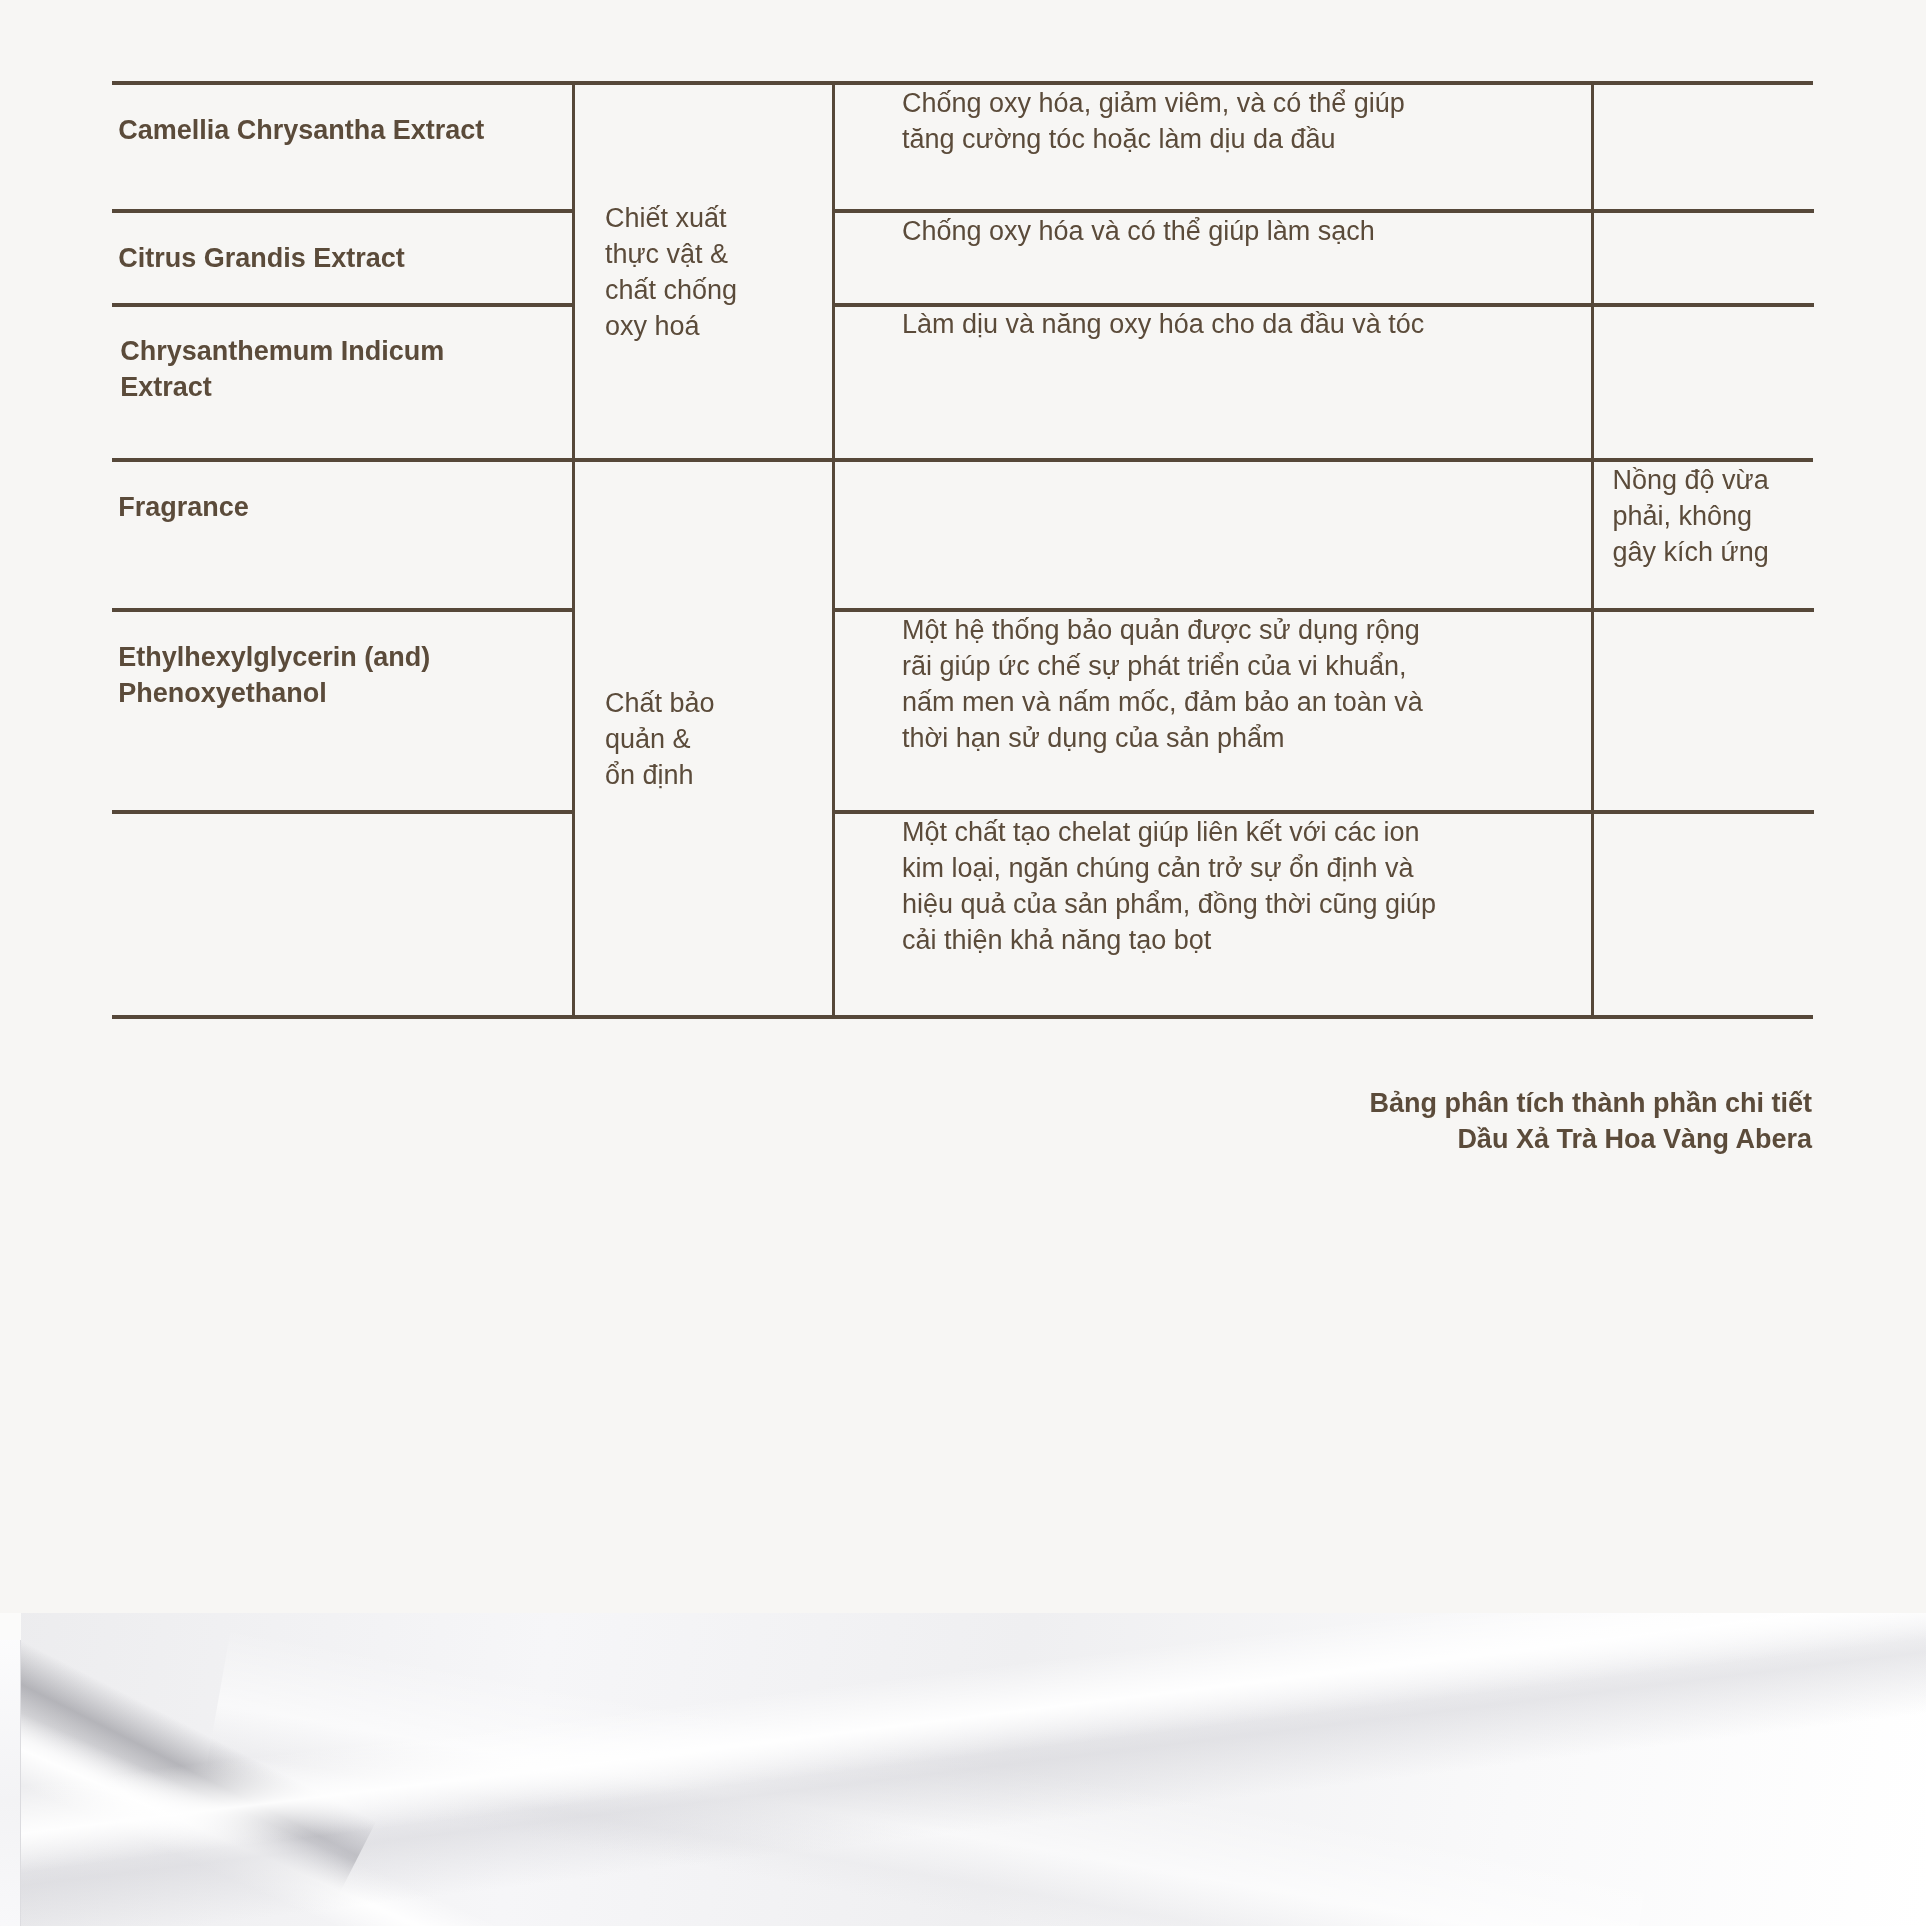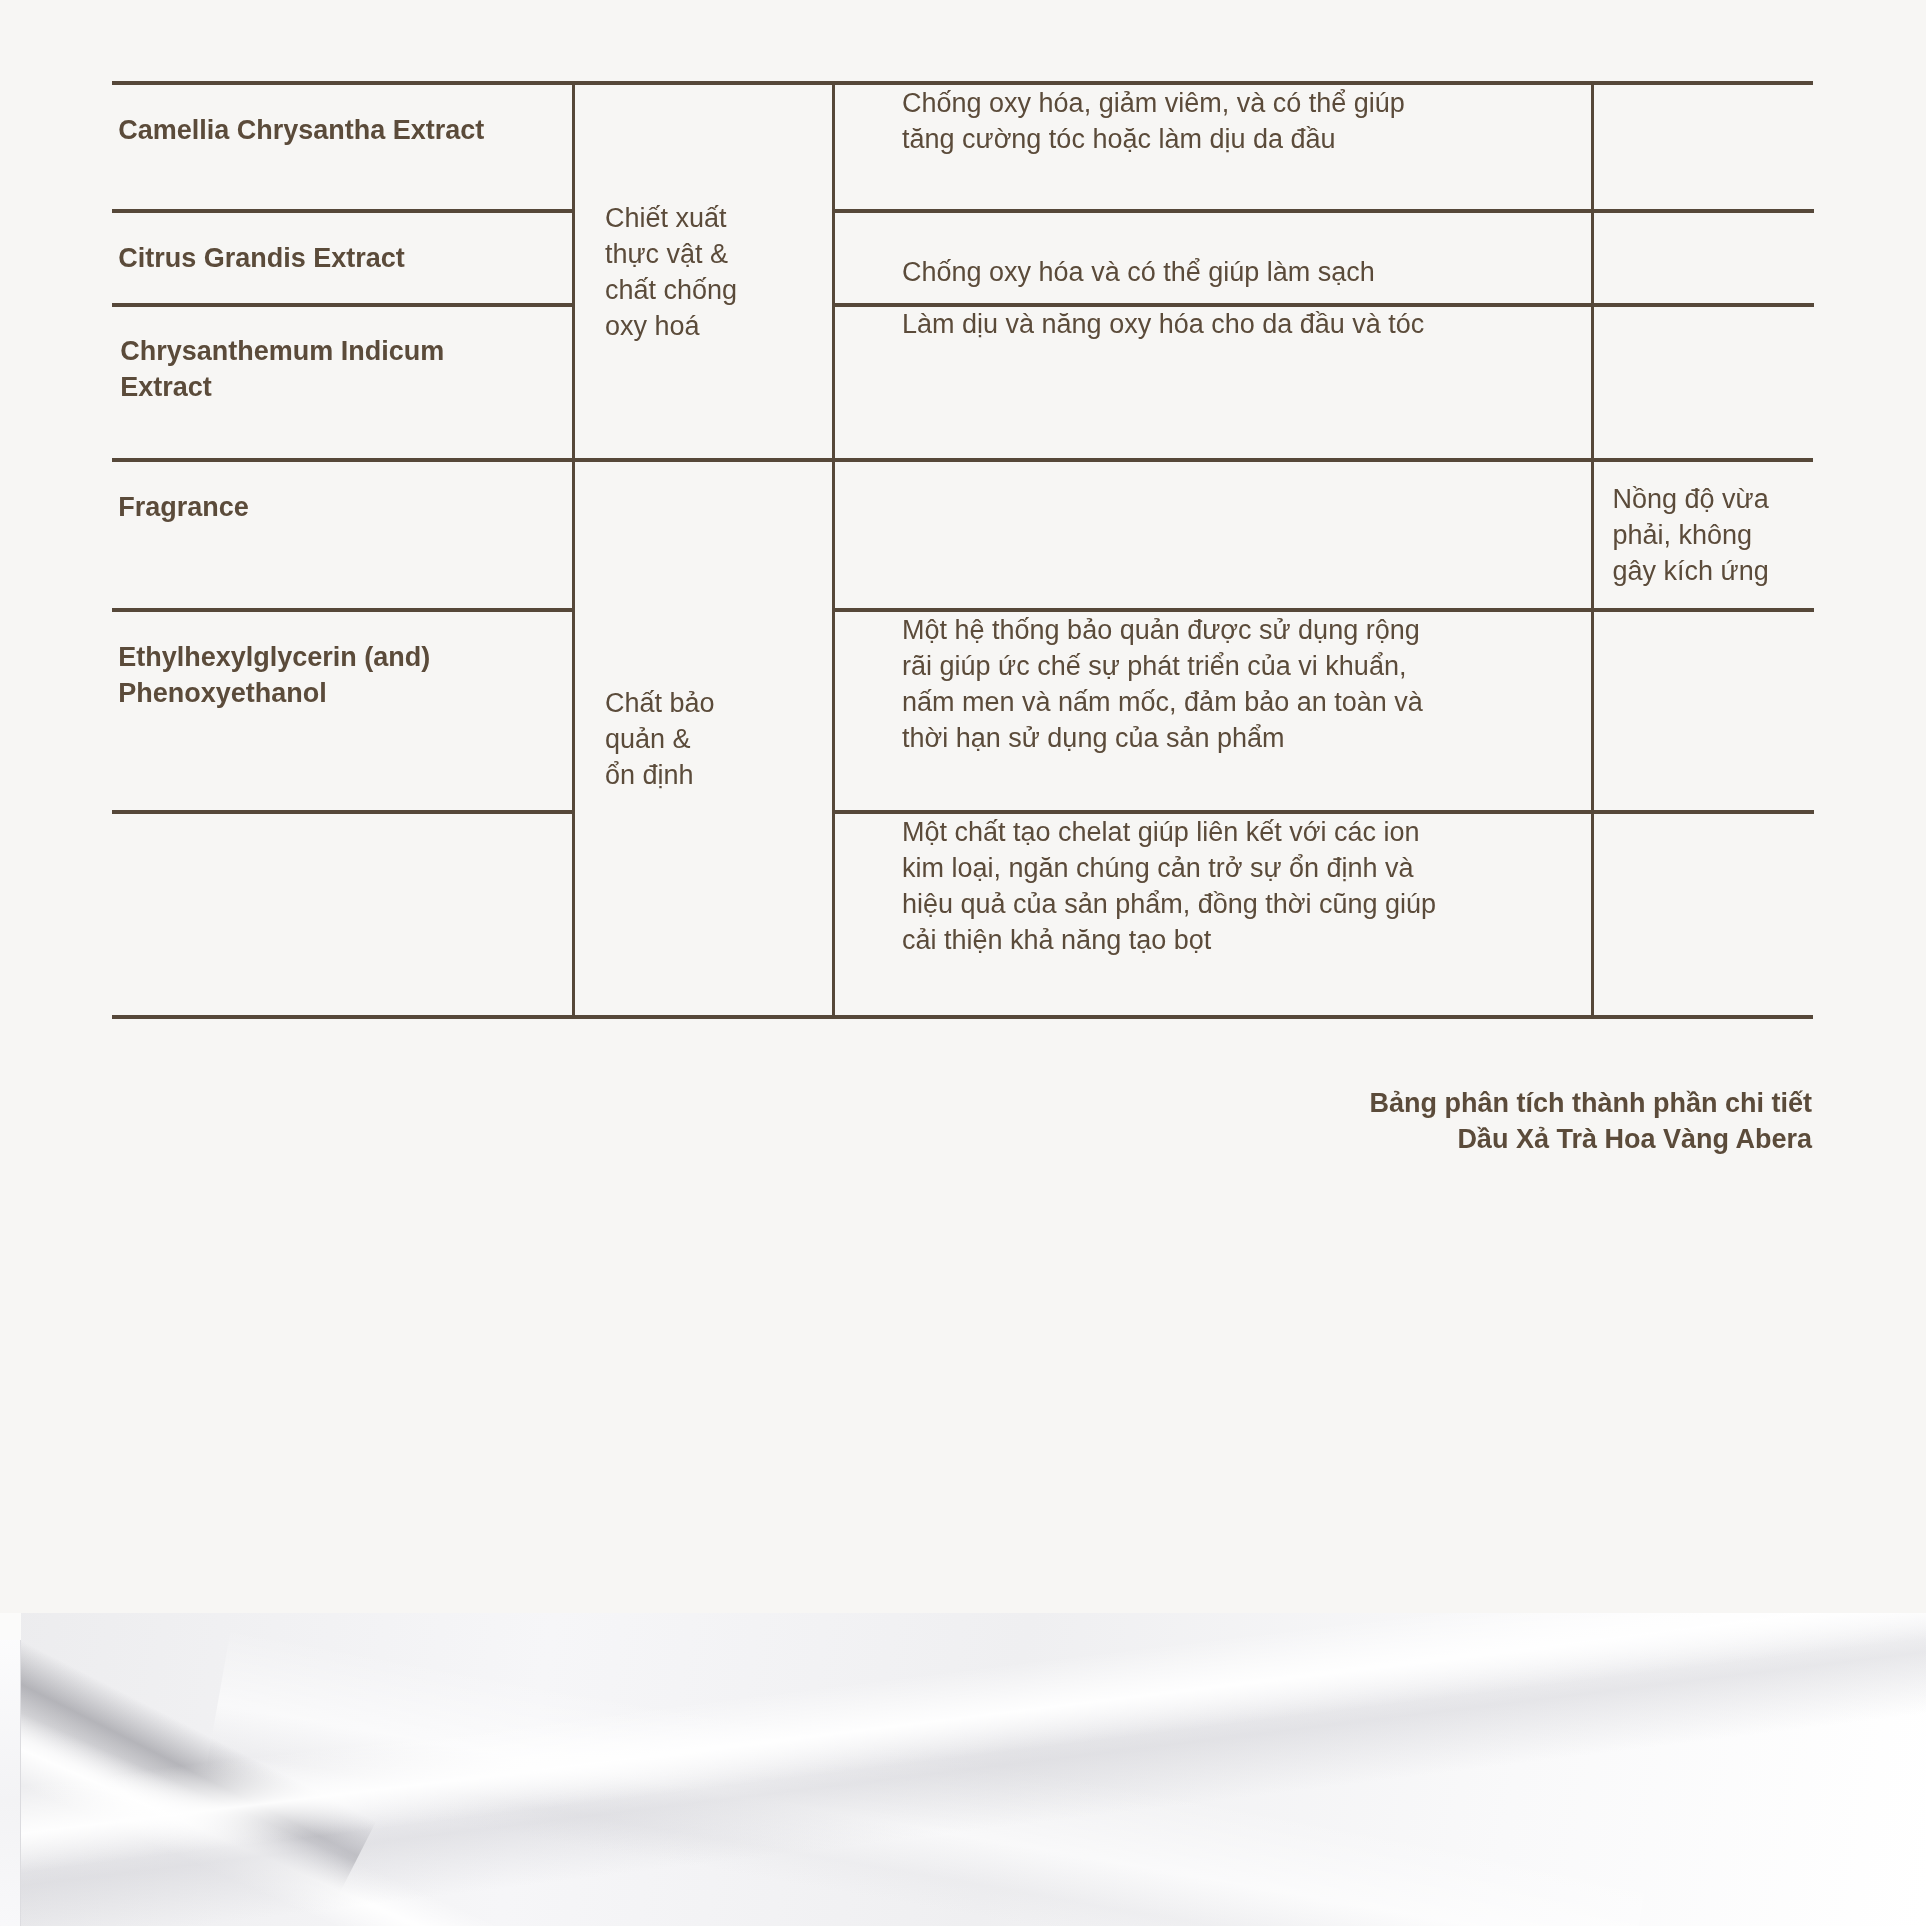--- a/index.html
+++ b/index.html
@@ -34,21 +34,21 @@
   .ingredient-cell{font-weight:700;padding-top:27px;padding-left:6.2px;}
   .category-cell{
     display:flex;flex-direction:column;justify-content:center;
     padding-left:30px;
   }
   .desc-cell{
     display:flex;
     padding-left:68px;padding-right:18.5px;
   }
   .note-cell{
-    display:flex;align-items:center;
+    display:flex;align-items:flex-start;
     padding-left:19.5px;padding-right:8.2px;
   }
   
   #caption{
     position:absolute;top:1085px;right:114px;
     text-align:right;
     font-size:27px;line-height:36px;font-weight:600;
     white-space:pre-line;
   }
   
@@ -139,21 +139,21 @@
     <div class="cell category-cell" style="left:463px;top:381px;width:257px;height:554px;">
       <span class="txt">Chất bảo
 quản &amp;
 ổn định</span>
     </div>
 
     <div class="cell desc-cell" style="left:722px;top:4.1px;width:757px;height:124px;">
       <span class="txt">Chống oxy hóa, giảm viêm, và có thể giúp
 tăng cường tóc hoặc làm dịu da đầu</span>
     </div>
-    <div class="cell desc-cell" style="left:722px;top:132px;width:757px;height:90px;margin-top:41px;">
+    <div class="cell desc-cell" style="left:722px;top:132px;width:757px;height:90px;">
       <span class="txt">Chống oxy hóa và có thể giúp làm sạch</span>
     </div>
     <div class="cell desc-cell" style="left:722px;top:225px;width:757px;height:152px;">
       <span class="txt">Làm dịu và năng oxy hóa cho da đầu và tóc</span>
     </div>
     <div class="cell desc-cell" style="left:722px;top:531px;width:757px;height:199px;">
       <span class="txt">Một hệ thống bảo quản được sử dụng rộng
 rãi giúp ức chế sự phát triển của vi khuẩn,
 nấm men và nấm mốc, đảm bảo an toàn và
 thời hạn sử dụng của sản phẩm</span>

